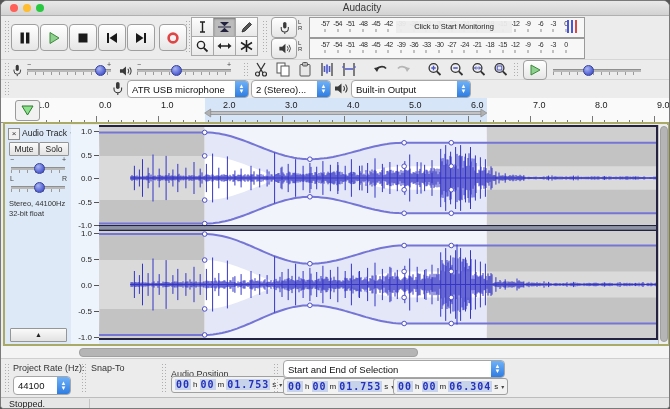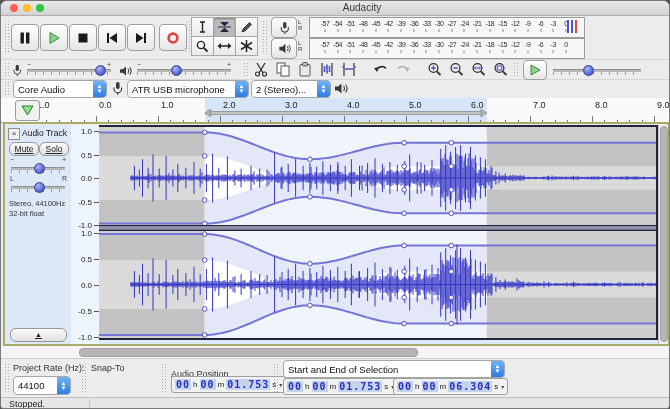--- a/index.html
+++ b/index.html
@@ -26,21 +26,21 @@
   .select{background:#fff;border:1px solid #a6a6a6;border-radius:4px;display:flex;align-items:center;font-size:9.5px;color:#111;}
   .select .txt{flex:1;padding:0 4px;white-space:nowrap;overflow:hidden;}
   .stepper{width:13px;align-self:stretch;background:linear-gradient(#6fb1f7,#2f7de1);border-radius:0 3px 3px 0;display:flex;flex-direction:column;align-items:center;justify-content:center;color:#fff;font-size:6px;line-height:5px;}
   
   #ruler{left:0;top:97px;width:670px;height:24px;background:#fafafa;border-bottom:1px solid #949494;}
   .rlabel{position:absolute;top:2px;font-size:9px;color:#1a1a1a;}
   .rtick{position:absolute;background:#777;width:1px;bottom:0;}
   
   .olive{background:#a9a968;}
   #tcp{left:4px;top:124px;width:66px;height:219px;background:#dde9f7;border-right:1px solid #8a8a8a;}
-  .tbtn-small{background:linear-gradient(#fafafa,#e2e2e2);border:1px solid #969696;border-radius:6px;font-size:8.5px;color:#222;text-align:center;text-decoration:underline;}
+  .tbtn-small{background:linear-gradient(#fafafa,#e2e2e2);border:1px solid #969696;border-radius:1px;font-size:8.5px;color:#222;text-align:center;}
   #ampruler{left:70px;top:124px;width:28px;height:219px;background:#eef4fc;border-right:1px solid #808080;}
   .amplabel{position:absolute;right:7px;font-size:8px;color:#222;transform:translateY(-50%);}
   .amptick{position:absolute;right:0;width:5px;height:1px;background:#555;}
   .scroll-thumb{background:#b5b5b5;border-radius:4px;border:1px solid #a0a0a0;}
   
   .sel-label{font-size:9px;color:#333;white-space:nowrap;}
   .timebox{background:#f2f2f2;border:1px solid #a0a0a0;border-radius:3px;display:flex;align-items:center;padding:0 3px;gap:1px;height:17px;box-sizing:border-box;}
   .tseg{background:#c7d3ea;color:#2431bd;font-family:"DejaVu Sans Mono",monospace;font-weight:bold;font-size:10px;padding:0 1px;letter-spacing:1px;}
   .tunit{color:#222;font-size:8px;padding:0 1px;}
   .tarrow{font-size:6px;color:#444;margin-left:1px;}
@@ -186,20 +186,21 @@
           <span class="mtick" style="left: 217.88px; top: 11px;"></span>
           <span class="mnum" style="left: 230.56px; top: 2px;">-6</span>
           <span class="mtick" style="left: 230.56px; top: 11px;"></span>
           <span class="mnum" style="left: 243.24px; top: 2px;">-3</span>
           <span class="mtick" style="left: 243.24px; top: 11px;"></span>
           <span class="mnum" style="left: 255.92px; top: 2px;">0</span>
           <span class="mtick" style="left: 255.92px; top: 11px;"></span>
           <div style="position: absolute; left: 257px; top: 2px; width: 2px; height: 13px; background: rgb(74, 85, 216);"></div>
           <div style="position: absolute; left: 261px; top: 2px; width: 2px; height: 13px; background: rgb(74, 85, 216);"></div>
           <div style="position: absolute; left: 265px; top: 2px; width: 2px; height: 13px; background: rgb(216, 74, 74);"></div>
+          <div style="position: absolute; left: 86px; top: 3px; width: 116px; height: 12px; background: rgba(236, 236, 236, 0.95); font-size: 7.5px; color: rgb(34, 34, 34); text-align: center; line-height: 12px; white-space: nowrap;">Click to Start Monitoring</div>
         </div>
         <div class="tbtn" style="position: absolute; left: 270px; top: 22px; width: 24px; height: 19px;">
           <svg width="13" height="14" viewBox="0 0 13 15">
             <polygon points="1,5 4,5 7.5,2 7.5,12 4,9 1,9" fill="#3a3a3a"></polygon>
             <path d="M9.5 4.5a4 4 0 0 1 0 5 M11.3 3a6.4 6.4 0 0 1 0 8" stroke="#3a3a3a" stroke-width="1" fill="none"></path>
           </svg>
         </div>
         <div style="position: absolute; left: 297px; top: 24px;">
           <div class="lr">L</div>
           <div class="lr">R</div>
@@ -364,27 +365,20 @@
         <div style="position: absolute; left: 552px; top: 9px; width: 88px;">
           <div class="slider-track"></div>
           <div class="slider-ticks"></div>
           <div class="slider-thumb" style="position: absolute; left: 30px; top: -4px;"></div>
         </div>
       </div>
   </div>
 
   <div class="abs toolbar-row" style="top:79px;height:18px;border-bottom:1px solid #c9c9c9;">
     <div class="abs grip" style="left:3px;top:1px;height:15px;"></div>
-    <div class="abs select" style="left:12px;top:0;width:92px;height:16px;">
-      <span class="txt">Core Audio</span>
-      <span class="stepper">
-          <span>▲</span>
-          <span>▼</span>
-        </span>
-    </div>
     <svg class="abs" style="left:110px;top:1px;" width="13" height="15" viewBox="0 0 13 15">
         <rect x="5" y="1" width="3.6" height="7" rx="1.8" fill="#3a3a3a"></rect>
         <path d="M3 6.5v1.5a3.8 3.8 0 0 0 7.6 0V6.5" fill="none" stroke="#3a3a3a" stroke-width="1.1"></path>
         <line x1="6.8" y1="12" x2="6.8" y2="14" stroke="#3a3a3a" stroke-width="1.1"></line>
       </svg>
     <div class="abs select" style="left:126px;top:0;width:120px;height:16px;">
       <span class="txt">ATR USB microphone</span>
       <span class="stepper">
           <span>▲</span>
           <span>▼</span>
@@ -394,20 +388,27 @@
       <span class="txt">2 (Stereo)...</span>
       <span class="stepper">
           <span>▲</span>
           <span>▼</span>
         </span>
     </div>
     <svg class="abs" style="left:333px;top:2px;" width="14" height="13" viewBox="0 0 14 13">
         <polygon points="1,4.5 4,4.5 7.5,1.5 7.5,11.5 4,8.5 1,8.5" fill="#3a3a3a"></polygon>
         <path d="M9.5 4a4 4 0 0 1 0 5 M11.5 2.5a6.4 6.4 0 0 1 0 8" stroke="#3a3a3a" stroke-width="1.1" fill="none"></path>
       </svg>
+    <div class="abs select" style="left:350px;top:0;width:118px;height:16px;">
+      <span class="txt">Built-in Output</span>
+      <span class="stepper">
+          <span>▲</span>
+          <span>▼</span>
+        </span>
+    </div>
   </div>
 
   <div class="abs" id="ruler">
       <div style="position: absolute; left: 203.686px; top: 0px; width: 282.162px; height: 24px; background: rgb(215, 229, 249);"></div>
       <div class="rtick" style="left: 45.4px; height: 2.5px;"></div>
       <div class="rtick" style="left: 57.8px; height: 2.5px;"></div>
       <div class="rtick" style="left: 70.2px; height: 2.5px;"></div>
       <div class="rtick" style="left: 82.6px; height: 2.5px;"></div>
       <div class="rtick" style="left: 95px; height: 6px;"></div>
       <div class="rtick" style="left: 107.4px; height: 2.5px;"></div>

